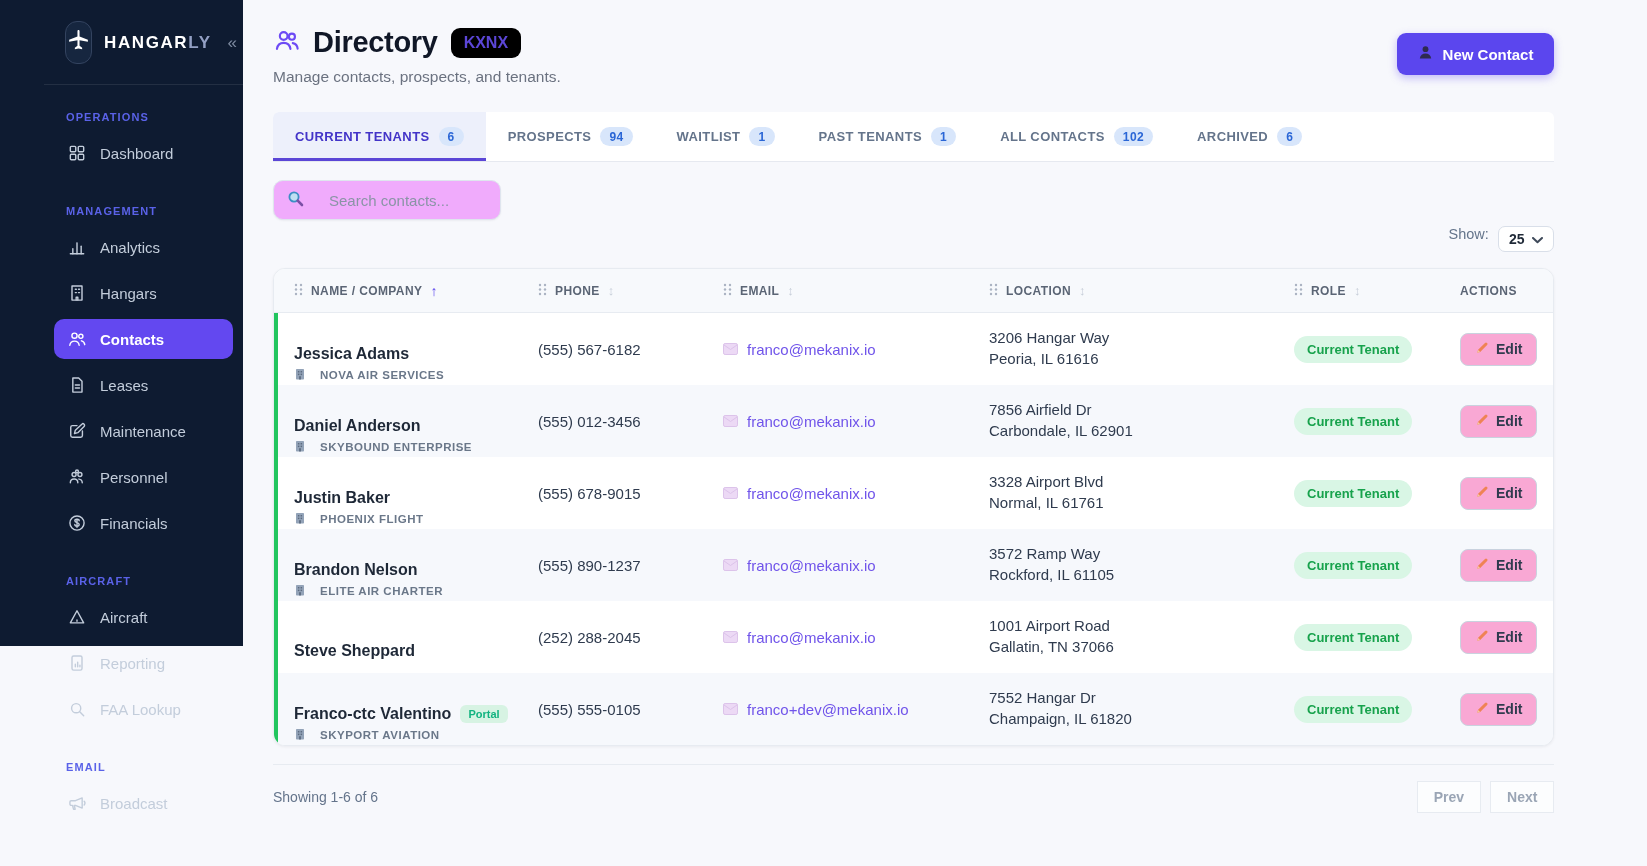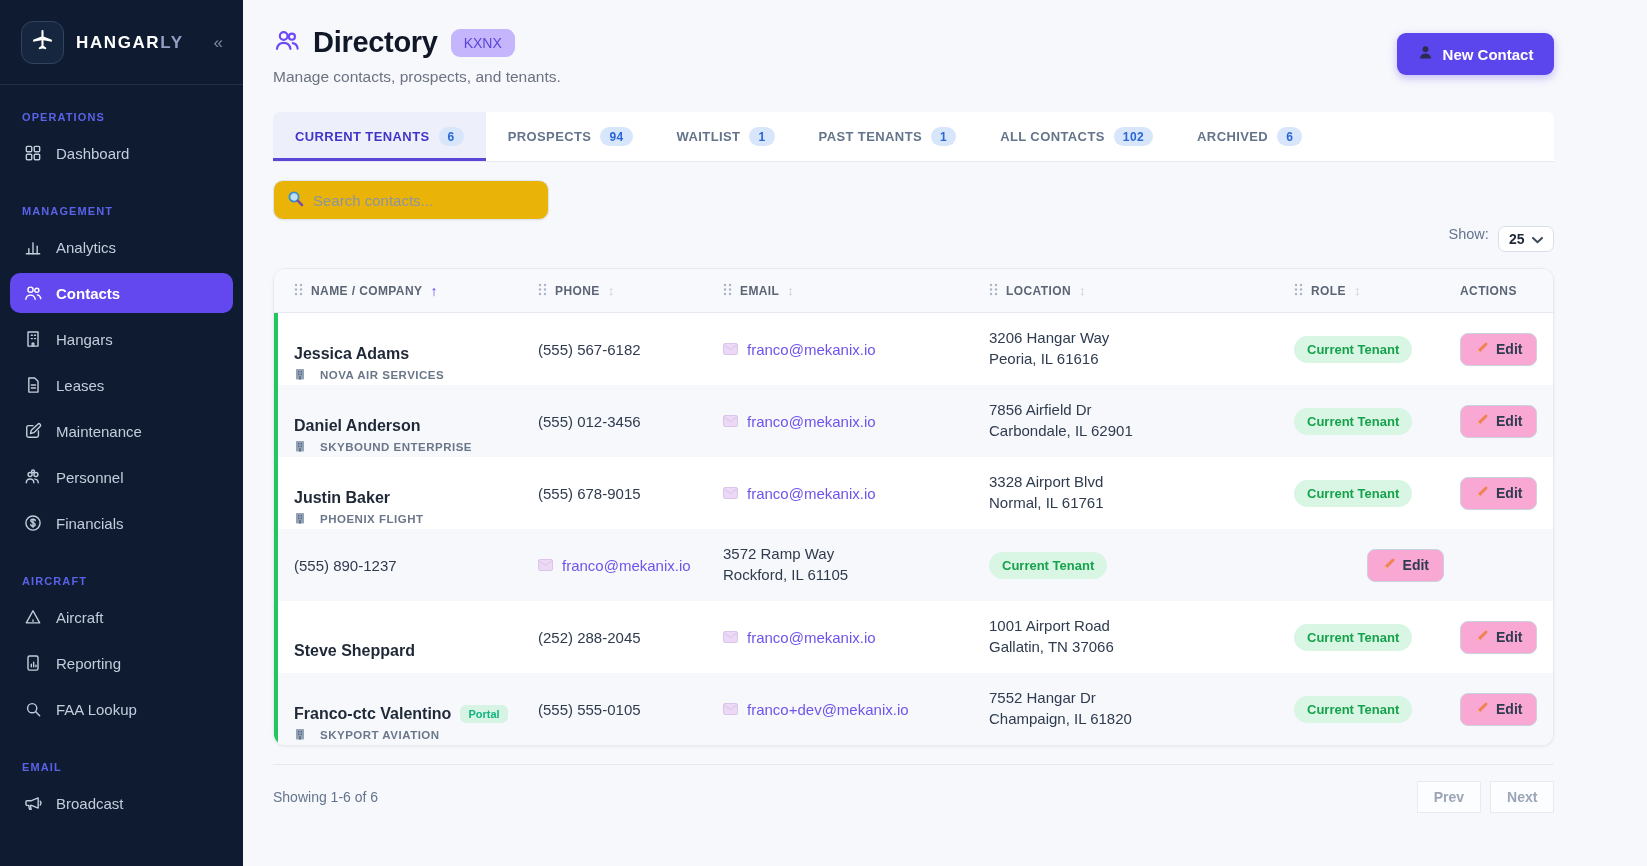--- a/index.html
+++ b/index.html
@@ -5,53 +5,53 @@
   * { box-sizing: border-box; }
   html,body { margin:0; padding:0; }
   body {
     width:1647px; height:866px; overflow:hidden;
     display:flex;
     background:#f7f8fc;
     font-family:"Liberation Sans", sans-serif;
     color:#1e2837;
   }
   
-  aside { width:243px; min-width:243px; height:866px; background:#0e1b31; color:#c3cddb; }
+  aside { width:243px; min-width:243px; height:646px; background:#0e1b31; color:#c3cddb;padding-left:44px; }
   .logo-row { display:flex; align-items:center; gap:12px; padding:21px 16px 20px 21px; }
   .logo-box { width:43px; height:43px; border-radius:12px; background:#16263f; border:1px solid #33435f;
               display:flex; align-items:center; justify-content:center; }
   .brand { font-size:17px; font-weight:800; letter-spacing:1.6px; color:#ffffff; white-space:nowrap; }
   .brand .ly { color:#93a0c4; }
   .collapse { margin-left:auto; color:#7e8ba1; font-size:17px; cursor:pointer; padding:2px 4px; }
   .side-divider { border-top:1px solid rgba(255,255,255,.09); }
   .side-label { padding:26px 22px 10px; font-size:11px; font-weight:800; letter-spacing:1.1px; color:#5a62e8; }
   .side-item { display:flex; align-items:center; gap:13px; margin:0 10px 6px; padding:10px 13px;
                border-radius:10px; font-size:15px; color:#c3cddb; cursor:pointer; }
   .side-item.active { background:#6348f0; color:#fff; font-weight:700; }
   .sicon { display:flex; }
   .sicon svg { width:20px; height:20px; display:block; }
   
   main { flex:1; padding:26px 100px 0 30px; }
   .page-head { display:flex; justify-content:space-between; align-items:flex-start; }
   .title-row { display:flex; align-items:center; gap:13px; }
   h1 { margin:0; font-size:29px; font-weight:800; color:#101727; letter-spacing:-.3px; }
-  .kxnx { background:#c4b5fd; color:#5b46d6; font-weight:400; font-size:14px; padding:6px 13px; border-radius:9px; }
+  .kxnx { background:#000000; color:#5b46d6; font-weight:700; font-size:16px; padding:6px 13px; border-radius:9px; }
   .subtitle { margin:9px 0 0 0; color:#6b7280; font-size:15.5px; }
   .new-contact { display:inline-flex; align-items:center; gap:10px; background:#5b46ee; color:#fff; border:none;
                  border-radius:9px; padding:12px 21px; font-size:15px; font-weight:700; font-family:inherit;
                  box-shadow:0 3px 8px rgba(91,70,238,.35); cursor:pointer; margin-top:7px; }
   
   .tabs { display:flex; margin-top:26px; background:#ffffff; border-bottom:1px solid #e6e9f0; border-radius:6px 6px 0 0; }
   .tab { display:flex; align-items:center; gap:9px; padding:15px 22px; font-size:13px; font-weight:800;
          letter-spacing:.4px; color:#64748b; cursor:pointer; white-space:nowrap; }
   .tab.active { color:#4334c8; background:#edf0fb; box-shadow:inset 0 -3px 0 #5b46d6; border-radius:6px 0 0 0; }
   .tcount { background:#d8e6fb; color:#2a66d6; border-radius:999px; padding:2.5px 9px; font-size:12px; font-weight:700; }
   
   .search-row { margin-top:18px; }
-  .search-box { display:flex; align-items:center; gap:7px; width:276px; height:40px; background:#eab308;
+  .search-box { display:flex; align-items:center; gap:23px; width:228px; height:40px; background:#f0abfc;
                 border:1px solid #dfe5ee; border-radius:10px; padding:0 13px; box-shadow:0 1px 2px rgba(16,24,40,.05); }
   .search-box input { border:none; outline:none; font-size:15px; color:#334155; flex:1; font-family:inherit; background:transparent; }
   .search-box input::placeholder { color:#8a94a6; }
   .show-row { display:flex; justify-content:flex-end; align-items:flex-start; gap:9px; margin-top:6px; color:#64748b; font-size:14.5px; }
   .show-select { display:flex; align-items:center; gap:8px; background:#fff; border:1px solid #d9dfe9; border-radius:7px;
                  padding:4px 10px; font-size:14px; color:#1f2937; font-weight:600; cursor:pointer; }
   
   .card { margin-top:16px; background:#fff; border:1px solid #e7ebf1; border-radius:12px; overflow:hidden;
           box-shadow:0 1px 3px rgba(16,24,40,.06); }
   .thead { display:grid; grid-template-columns:244px 185px 266px 305px 166px 1fr; background:#f7f9fc;
@@ -115,39 +115,39 @@
         <span class="sicon">
           <svg viewBox="0 0 24 24" fill="none" stroke="currentColor" stroke-width="1.7" stroke-linecap="round" stroke-linejoin="round">
             <path d="M4 20h16"></path>
             <path d="M7 20v-6"></path>
             <path d="M12 20V7"></path>
             <path d="M17 20v-9"></path>
           </svg>
         </span>
         <span>Analytics</span>
       </div>
+      <div class="side-item">
+        <span class="sicon">
+          <svg viewBox="0 0 24 24" fill="none" stroke="currentColor" stroke-width="1.7" stroke-linecap="round" stroke-linejoin="round">
+            <rect x="6" y="3.5" width="12" height="17"></rect>
+            <path d="M10 7.5h1.2M13.8 7.5H15M10 11.5h1.2M13.8 11.5H15M11 20.5v-3.5h2v3.5"></path>
+          </svg>
+        </span>
+        <span>Hangars</span>
+      </div>
       <div class="side-item active">
         <span class="sicon">
           <svg viewBox="0 0 24 24" fill="none" stroke="currentColor" stroke-width="1.7" stroke-linecap="round" stroke-linejoin="round">
             <circle cx="9" cy="8" r="3.1"></circle>
             <path d="M3.4 19.5c.4-3.1 2.7-5 5.6-5s5.2 1.9 5.6 5"></path>
             <circle cx="16.6" cy="8.7" r="2.5"></circle>
             <path d="M17.3 14.2c2.2.4 3.7 2 4 4.6"></path>
           </svg>
         </span>
         <span>Contacts</span>
-      </div>
-      <div class="side-item">
-        <span class="sicon">
-          <svg viewBox="0 0 24 24" fill="none" stroke="currentColor" stroke-width="1.7" stroke-linecap="round" stroke-linejoin="round">
-            <rect x="6" y="3.5" width="12" height="17"></rect>
-            <path d="M10 7.5h1.2M13.8 7.5H15M10 11.5h1.2M13.8 11.5H15M11 20.5v-3.5h2v3.5"></path>
-          </svg>
-        </span>
-        <span>Hangars</span>
       </div>
       <div class="side-item">
         <span class="sicon">
           <svg viewBox="0 0 24 24" fill="none" stroke="currentColor" stroke-width="1.7" stroke-linecap="round" stroke-linejoin="round">
             <path d="M7 3.5h7l4 4v13H7z"></path>
             <path d="M10 12h5M10 15.5h5"></path>
           </svg>
         </span>
         <span>Leases</span>
       </div>
@@ -492,85 +492,103 @@
           <div><span class="role">Current Tenant</span></div>
           <div class="actions-cell"><button class="edit">
               <span><svg width="14" height="14" viewBox="0 0 14 14">
                   <path d="M2.2 11.8l.9-3 6.9-6.9a1.4 1.4 0 0 1 2 0l.1.1a1.4 1.4 0 0 1 0 2l-6.9 6.9z" fill="#ef8354"></path>
                   <path d="M2.2 11.8l2.9-.9-2-2z" fill="#f5c7a3"></path>
                 </svg></span>
               <span>Edit</span>
             </button></div>
         </div>
         <div class="trow">
-          <div class="ph">(555) 890-1237</div>
-          <div class="em">
-            <span><svg width="15" height="12" viewBox="0 0 15 12">
-                <rect x="0.5" y="0.5" width="14" height="11" rx="1.6" fill="#ecd9f5" stroke="#dcc3ea"></rect>
-                <path d="M1 2l6.5 4.5L14 2" stroke="#dcc3ea" fill="none"></path>
-              </svg></span>
-            <span>franco@mekanix.io</span>
-          </div>
-          <div class="loc">
-            <div>3572 Ramp Way</div>
-            <div>Rockford, IL 61105</div>
-          </div>
-          <div><span class="role">Current Tenant</span></div>
-          <div class="actions-cell"><button class="edit">
-              <span><svg width="14" height="14" viewBox="0 0 14 14">
-                  <path d="M2.2 11.8l.9-3 6.9-6.9a1.4 1.4 0 0 1 2 0l.1.1a1.4 1.4 0 0 1 0 2l-6.9 6.9z" fill="#ef8354"></path>
-                  <path d="M2.2 11.8l2.9-.9-2-2z" fill="#f5c7a3"></path>
-                </svg></span>
-              <span>Edit</span>
-            </button></div>
-        </div>
-        <div class="trow">
           <div>
             <div class="nm">
-              <span>Steve Sheppard</span>
-            </div>
-          </div>
-          <div class="ph">(252) 288-2045</div>
-          <div class="em">
-            <span><svg width="15" height="12" viewBox="0 0 15 12">
-                <rect x="0.5" y="0.5" width="14" height="11" rx="1.6" fill="#ecd9f5" stroke="#dcc3ea"></rect>
-                <path d="M1 2l6.5 4.5L14 2" stroke="#dcc3ea" fill="none"></path>
-              </svg></span>
-            <span>franco@mekanix.io</span>
-          </div>
-          <div class="loc">
-            <div>1001 Airport Road</div>
-            <div>Gallatin, TN 37066</div>
-          </div>
-          <div><span class="role">Current Tenant</span></div>
-          <div class="actions-cell"><button class="edit">
-              <span><svg width="14" height="14" viewBox="0 0 14 14">
-                  <path d="M2.2 11.8l.9-3 6.9-6.9a1.4 1.4 0 0 1 2 0l.1.1a1.4 1.4 0 0 1 0 2l-6.9 6.9z" fill="#ef8354"></path>
-                  <path d="M2.2 11.8l2.9-.9-2-2z" fill="#f5c7a3"></path>
-                </svg></span>
-              <span>Edit</span>
-            </button></div>
-        </div>
-        <div class="trow">
-          <div>
-            <div class="nm">
-              <span>Franco-ctc Valentino</span>
-              <span class="portal">Portal</span>
+              <span>Brandon Nelson</span>
             </div>
             <div class="co">
               <span><svg width="12" height="12" viewBox="0 0 12 12">
                   <rect x="2" y="1" width="8" height="10.5" rx="0.8" fill="#93a3b8"></rect>
                   <g fill="#5c6b80">
                     <rect x="3.9" y="3" width="1.5" height="1.5"></rect>
                     <rect x="6.6" y="3" width="1.5" height="1.5"></rect>
                     <rect x="3.9" y="5.6" width="1.5" height="1.5"></rect>
                     <rect x="6.6" y="5.6" width="1.5" height="1.5"></rect>
                     <rect x="5.1" y="8.2" width="1.8" height="3.3"></rect>
                   </g>
                 </svg></span>
+              <span>ELITE AIR CHARTER</span>
+            </div>
+          </div>
+          <div class="ph">(555) 890-1237</div>
+          <div class="em">
+            <span><svg width="15" height="12" viewBox="0 0 15 12">
+                <rect x="0.5" y="0.5" width="14" height="11" rx="1.6" fill="#ecd9f5" stroke="#dcc3ea"></rect>
+                <path d="M1 2l6.5 4.5L14 2" stroke="#dcc3ea" fill="none"></path>
+              </svg></span>
+            <span>franco@mekanix.io</span>
+          </div>
+          <div class="loc">
+            <div>3572 Ramp Way</div>
+            <div>Rockford, IL 61105</div>
+          </div>
+          <div><span class="role">Current Tenant</span></div>
+          <div class="actions-cell"><button class="edit">
+              <span><svg width="14" height="14" viewBox="0 0 14 14">
+                  <path d="M2.2 11.8l.9-3 6.9-6.9a1.4 1.4 0 0 1 2 0l.1.1a1.4 1.4 0 0 1 0 2l-6.9 6.9z" fill="#ef8354"></path>
+                  <path d="M2.2 11.8l2.9-.9-2-2z" fill="#f5c7a3"></path>
+                </svg></span>
+              <span>Edit</span>
+            </button></div>
+        </div>
+        <div class="trow">
+          <div>
+            <div class="nm">
+              <span>Steve Sheppard</span>
+            </div>
+          </div>
+          <div class="ph">(252) 288-2045</div>
+          <div class="em">
+            <span><svg width="15" height="12" viewBox="0 0 15 12">
+                <rect x="0.5" y="0.5" width="14" height="11" rx="1.6" fill="#ecd9f5" stroke="#dcc3ea"></rect>
+                <path d="M1 2l6.5 4.5L14 2" stroke="#dcc3ea" fill="none"></path>
+              </svg></span>
+            <span>franco@mekanix.io</span>
+          </div>
+          <div class="loc">
+            <div>1001 Airport Road</div>
+            <div>Gallatin, TN 37066</div>
+          </div>
+          <div><span class="role">Current Tenant</span></div>
+          <div class="actions-cell"><button class="edit">
+              <span><svg width="14" height="14" viewBox="0 0 14 14">
+                  <path d="M2.2 11.8l.9-3 6.9-6.9a1.4 1.4 0 0 1 2 0l.1.1a1.4 1.4 0 0 1 0 2l-6.9 6.9z" fill="#ef8354"></path>
+                  <path d="M2.2 11.8l2.9-.9-2-2z" fill="#f5c7a3"></path>
+                </svg></span>
+              <span>Edit</span>
+            </button></div>
+        </div>
+        <div class="trow">
+          <div>
+            <div class="nm">
+              <span>Franco-ctc Valentino</span>
+              <span class="portal">Portal</span>
+            </div>
+            <div class="co">
+              <span><svg width="12" height="12" viewBox="0 0 12 12">
+                  <rect x="2" y="1" width="8" height="10.5" rx="0.8" fill="#93a3b8"></rect>
+                  <g fill="#5c6b80">
+                    <rect x="3.9" y="3" width="1.5" height="1.5"></rect>
+                    <rect x="6.6" y="3" width="1.5" height="1.5"></rect>
+                    <rect x="3.9" y="5.6" width="1.5" height="1.5"></rect>
+                    <rect x="6.6" y="5.6" width="1.5" height="1.5"></rect>
+                    <rect x="5.1" y="8.2" width="1.8" height="3.3"></rect>
+                  </g>
+                </svg></span>
               <span>SKYPORT AVIATION</span>
             </div>
           </div>
           <div class="ph">(555) 555-0105</div>
           <div class="em">
             <span><svg width="15" height="12" viewBox="0 0 15 12">
                 <rect x="0.5" y="0.5" width="14" height="11" rx="1.6" fill="#ecd9f5" stroke="#dcc3ea"></rect>
                 <path d="M1 2l6.5 4.5L14 2" stroke="#dcc3ea" fill="none"></path>
               </svg></span>
             <span>franco+dev@mekanix.io</span>

